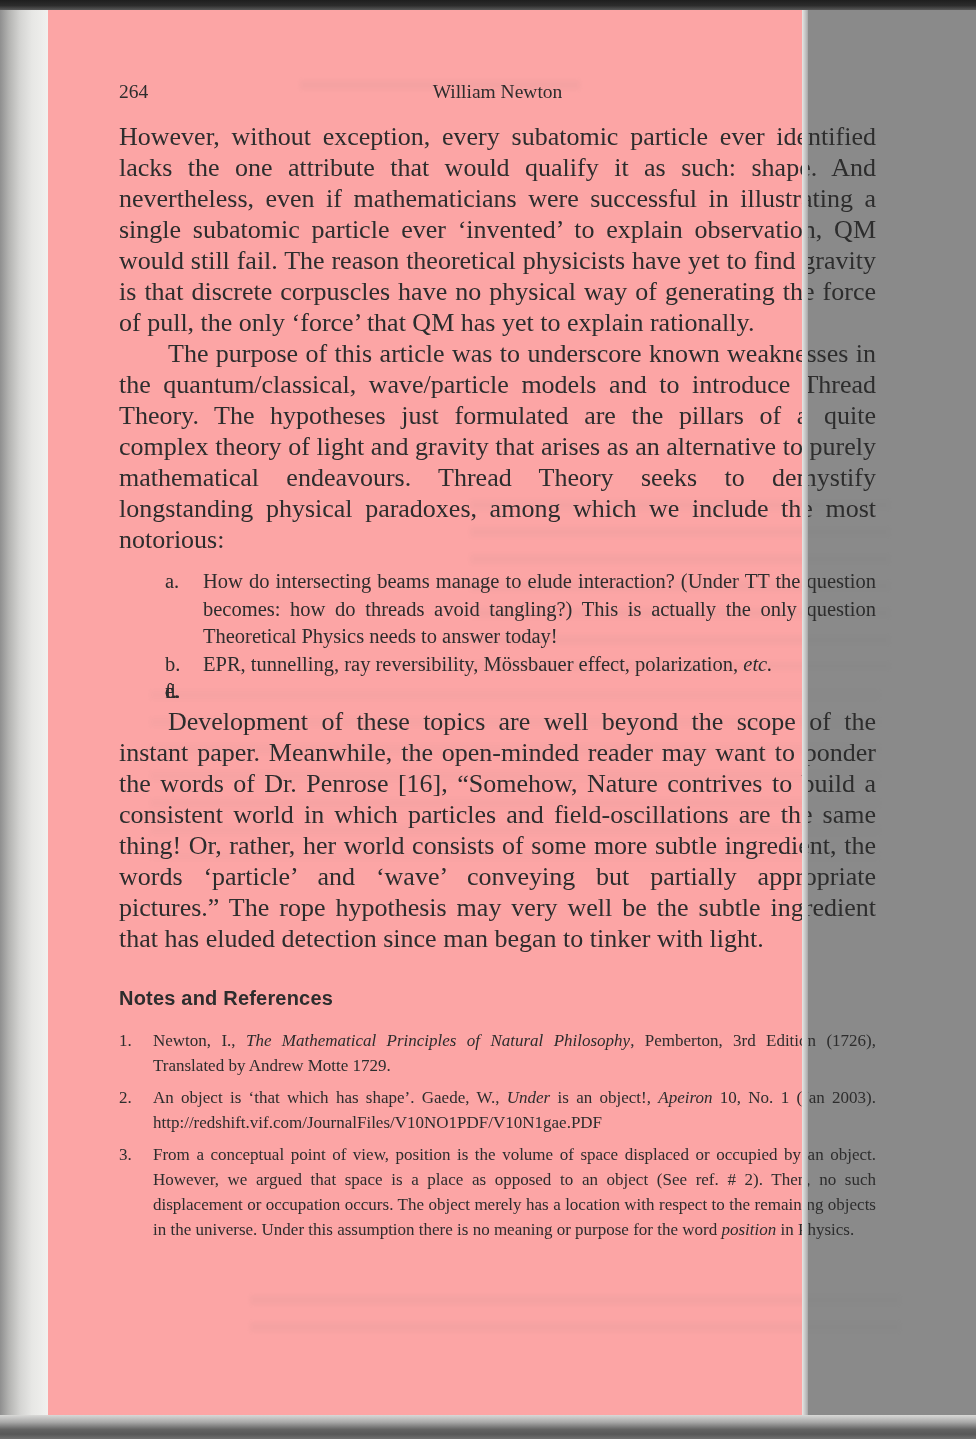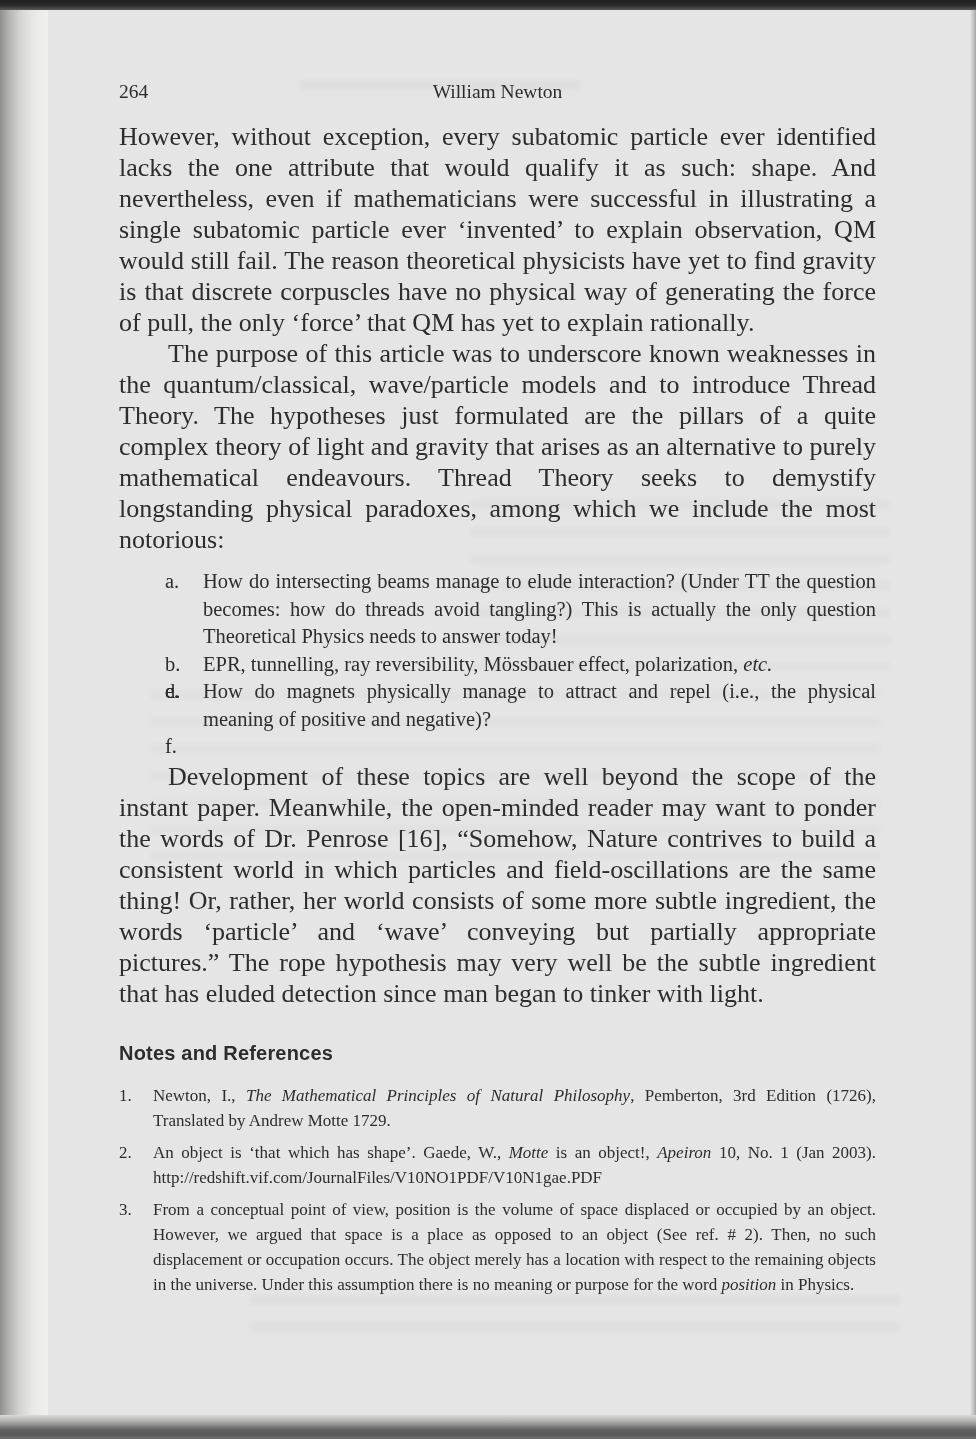--- a/index.html
+++ b/index.html
@@ -5,22 +5,22 @@
 <style>
   html, body {
     margin: 0; padding: 0;
     width: 976px; height: 1439px;
     overflow: hidden;
     background: #8a8a8a;
     font-family: "Liberation Serif", serif;
   }
   .scan-root {
     position: relative;
-    width: 976px; height: 1439px;
-    background: #e5e5e5;
+    width: 808px; height: 1439px;
+    background: #fca5a5;
   }
   
   .edge-top {
     position: absolute; left: 0; top: 0; width: 976px; height: 10px;
     background: linear-gradient(180deg, #1e1e1e 0%, #2c2c2c 55%, #585858 100%);
     z-index: 5;
   }
   .edge-left {
     position: absolute; left: 0; top: 8px; width: 48px; height: 1416px;
     background: linear-gradient(90deg, #8f8f8f 0px, #b4b4b2 9px, #d4d4d2 20px, #e7e7e5 32px, #f1f1ef 48px);
@@ -125,39 +125,39 @@
       <li>
         <span class="ql">b.</span><span>EPR, tunnelling, ray reversibility, Mössbauer effect, polarization, </span><span class="italic">etc.</span>
       </li>
       <li>
         <span class="ql">c.</span><span class="italic"></span>
       </li>
       <li>
         <span class="ql">d.</span><span class="italic"></span>
       </li>
       <li>
-        <span class="ql">e.</span><span>How do magnets physically manage to attract and repel (i.e., the physical meaning of positive and negative)?</span><span class="italic"></span>
+        <span class="ql">e.</span><span class="italic"></span>
       </li>
       <li>
         <span class="ql">f.</span><span class="italic"></span>
       </li>
     </ol>
 
     <p class="body indent closing">Development of these topics are well beyond the scope of the instant paper. Meanwhile, the open-minded reader may want to ponder the words of Dr. Penrose [16], “Somehow, Nature contrives to build a consistent world in which particles and field-oscillations are the same thing! Or, rather, her world consists of some more subtle ingredient, the words ‘particle’ and ‘wave’ conveying but partially appropriate pictures.” The rope hypothesis may very well be the subtle ingredient that has eluded detection since man began to tinker with light.</p>
 
     <h2 class="notes-heading">Notes and References</h2>
 
     <div class="refs">
 
       <div class="ref">
         <span class="refnum">1.</span><span>Newton, I., </span><span class="italic">The Mathematical Principles of Natural Philosophy</span><span>, Pemberton, 3rd Edition (1726), Translated by Andrew Motte 1729.</span>
       </div>
 
       <div class="ref">
-        <span class="refnum">2.</span><span>An object is ‘that which has shape’. Gaede, W., </span><span class="italic">Motte</span><span> is an object!, </span><span class="italic">Apeiron</span><span> 10, No. 1 (Jan 2003). http://redshift.vif.com/JournalFiles/V10NO1PDF/V10N1gae.PDF</span>
+        <span class="refnum">2.</span><span>An object is ‘that which has shape’. Gaede, W., </span><span class="italic">Under</span><span> is an object!, </span><span class="italic">Apeiron</span><span> 10, No. 1 (Jan 2003). http://redshift.vif.com/JournalFiles/V10NO1PDF/V10N1gae.PDF</span>
       </div>
 
       <div class="ref">
         <span class="refnum">3.</span><span>From a conceptual point of view, position is the volume of space displaced or occupied by an object. However, we argued that space is a place as opposed to an object (See ref. # 2). Then, no such displacement or occupation occurs. The object merely has a location with respect to the remaining objects in the universe. Under this assumption there is no meaning or purpose for the word </span><span class="italic">position</span><span> in Physics.</span>
       </div>
 
     </div>
 
   </div>
 </div>

